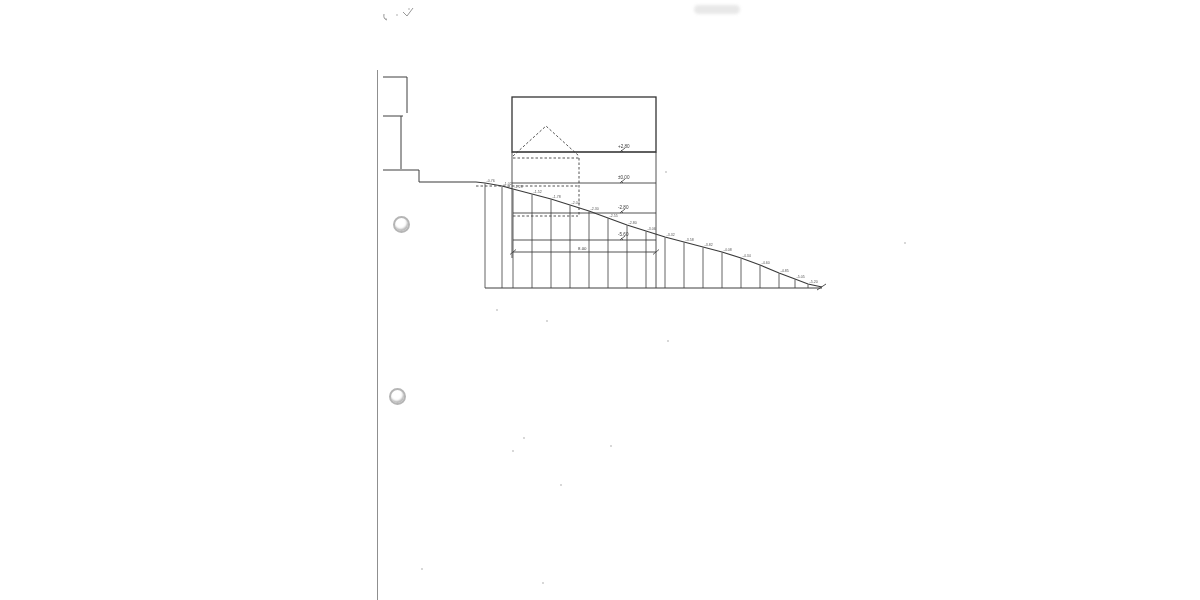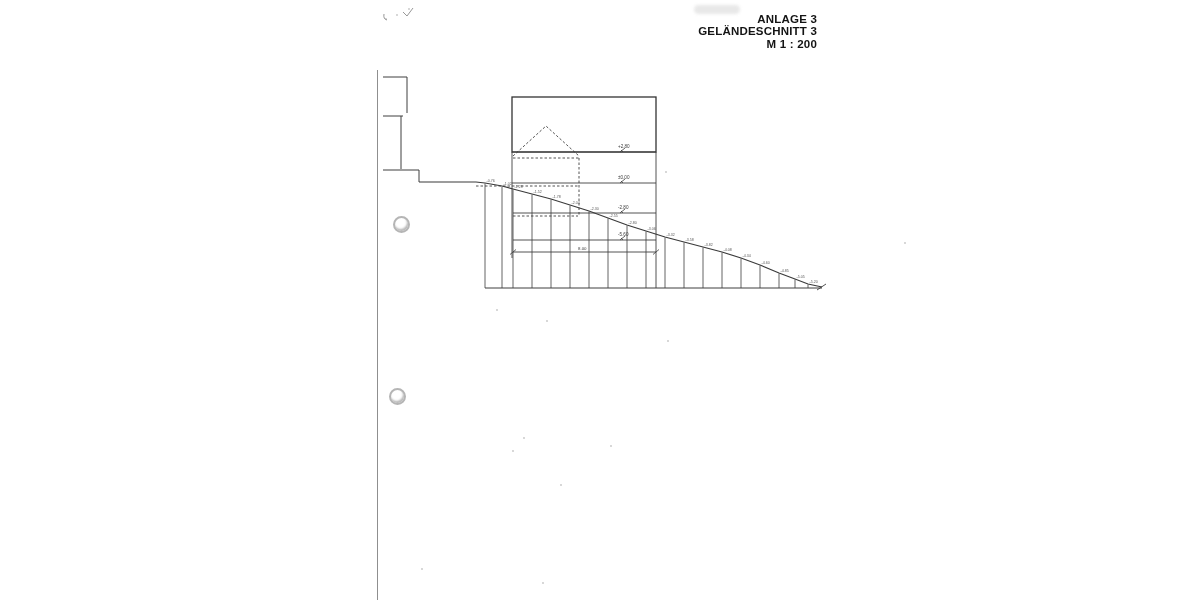--- a/index.html
+++ b/index.html
@@ -21,25 +21,20 @@
 
 <div class="canvas">
 
   <div class="page-edge"></div>
 
   <div class="hole hole-1"></div>
   <div class="hole hole-2"></div>
 
   <div class="smudge"></div>
 
-  <div class="titleblock">
-    <div>ANLAGE 3</div>
-    <div>GELÄNDESCHNITT 3</div>
-    <div>M 1 : 200</div>
-  </div>
 
   <svg class="drawing" viewBox="0 0 1200 600" xmlns="http://www.w3.org/2000/svg">
       <polyline points="383,77 407,77 407,113" fill="none" stroke="#3e3e3e" stroke-width="1"></polyline>
       <polyline points="383,116 403,116" fill="none" stroke="#3e3e3e" stroke-width="1"></polyline>
       <polyline points="401,116 401,169" fill="none" stroke="#3e3e3e" stroke-width="1"></polyline>
       <polyline points="383,170 419,170 419,182" fill="none" stroke="#3e3e3e" stroke-width="1"></polyline>
       <rect x="512" y="97" width="144" height="55" fill="none" stroke="#333" stroke-width="1.3"></rect>
       <line x1="512" y1="152" x2="512" y2="258" stroke="#3e3e3e" stroke-width="0.9"></line>
       <line x1="656" y1="152" x2="656" y2="288" stroke="#3e3e3e" stroke-width="0.9"></line>
       <line x1="512" y1="152" x2="656" y2="152" stroke="#3e3e3e" stroke-width="0.9"></line>

